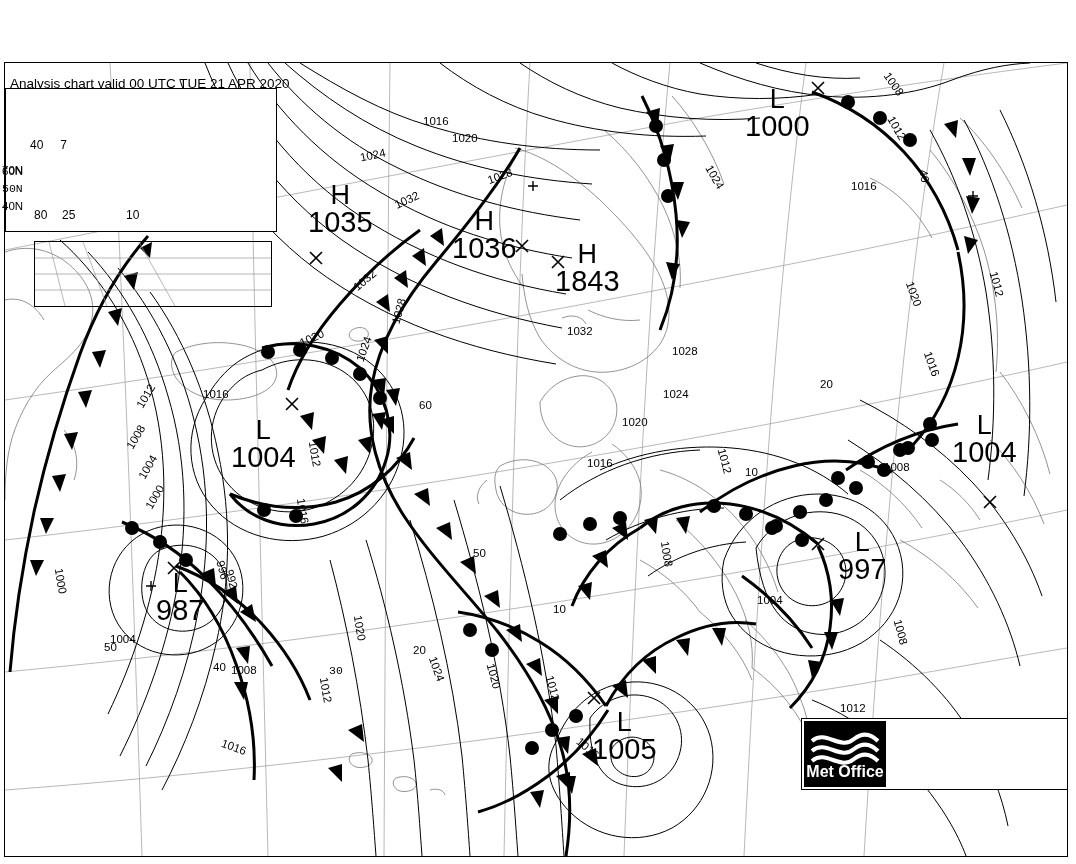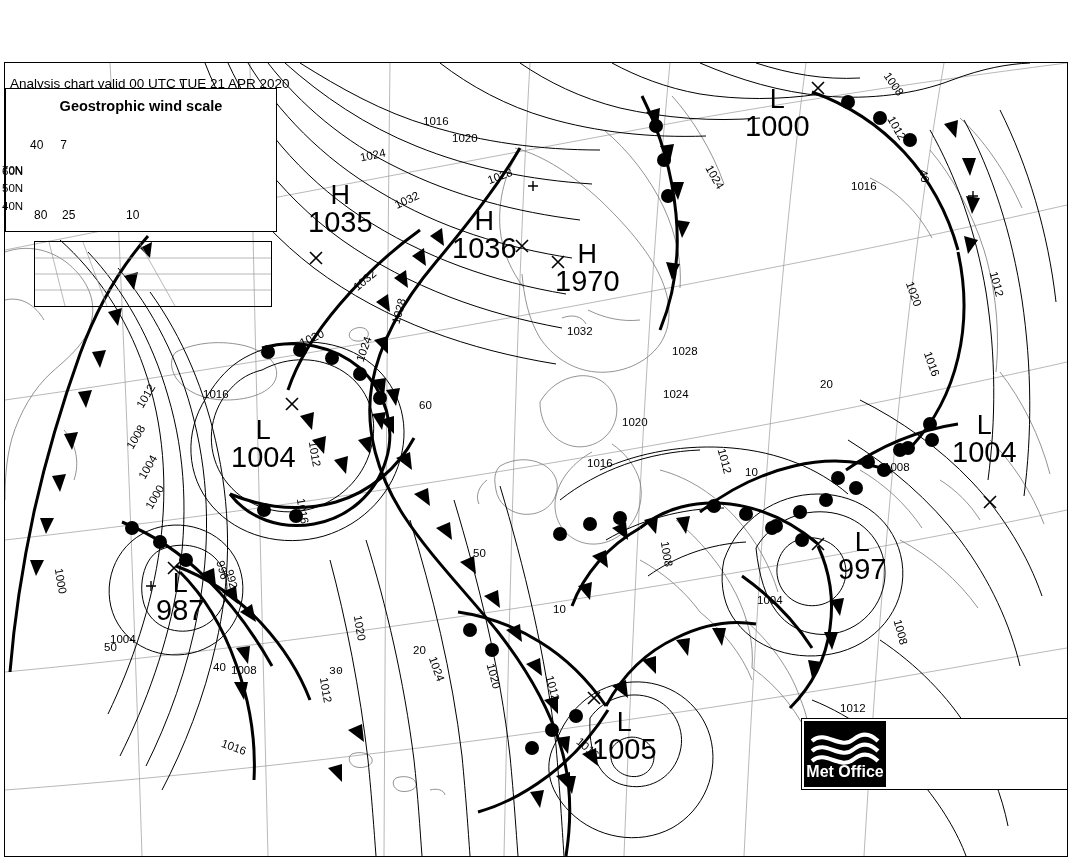--- a/index.html
+++ b/index.html
@@ -359,21 +359,20 @@
         <path d="M146,586 l10,0 M151,581 l0,10"></path>
         <path d="M528,186 l10,0 M533,181 l0,10"></path>
         <path d="M968,196 l10,0 M973,191 l0,10"></path>
       </g>
     </g>
   </svg>
 
   <div class="title">Analysis chart  valid 00 UTC TUE 21  APR 2020</div>
 
   <div class="windscale">
-    <div class="ws-title">Geostrophic wind scale</div>
     <div class="ws-grid">
       <svg width="236" height="64" viewBox="0 0 236 64">
         <line x1="0" y1="16" x2="236" y2="16" stroke="#999" stroke-width="0.7"></line>
         <line x1="0" y1="32" x2="236" y2="32" stroke="#999" stroke-width="0.7"></line>
         <line x1="0" y1="48" x2="236" y2="48" stroke="#999" stroke-width="0.7"></line>
         <line x1="14" y1="0" x2="30" y2="64" stroke="#999" stroke-width="0.7"></line>
         <line x1="48" y1="0" x2="72" y2="64" stroke="#999" stroke-width="0.7"></line>
         <line x1="104" y1="0" x2="140" y2="64" stroke="#999" stroke-width="0.7"></line>
       </svg>
     </div>
@@ -381,39 +380,39 @@
   <div class="ws-top">
     <span>40</span><span>7</span>
   </div>
   <div style="position:absolute;left:34px;top:208px;font-size:12px;">
     <span style="position:absolute;left:0;">80</span>
     <span style="position:absolute;left:28px;">25</span>
     <span style="position:absolute;left:92px;">10</span>
   </div>
   <div class="ws-lat" style="top:164px;">70N</div>
   <div class="ws-lat" style="top:165px;">60N</div>
-  <div class="ws-lat" style="top:182px;">50N</div>
+  <div class="ws-lat" style="top:182px;font-family:Liberation Mono, monospace;">50N</div>
   <div class="ws-lat" style="top:200px;">40N</div>
 
   <div id="systems">
       <div class="sys" style="left: 745px; top: 86px;">
         <span class="ltr">L</span>
         <span class="val">1000</span>
       </div>
       <div class="sys" style="left: 308px; top: 182px;">
         <span class="ltr">H</span>
         <span class="val">1035</span>
       </div>
       <div class="sys" style="left: 452px; top: 208px;">
         <span class="ltr">H</span>
         <span class="val">1036</span>
       </div>
       <div class="sys" style="left: 555px; top: 241px;">
         <span class="ltr">H</span>
-        <span class="val">1970</span>
+        <span class="val">1843</span>
       </div>
       <div class="sys" style="left: 231px; top: 417px;">
         <span class="ltr">L</span>
         <span class="val">1004</span>
       </div>
       <div class="sys" style="left: 952px; top: 412px;">
         <span class="ltr">L</span>
         <span class="val">1004</span>
       </div>
       <div class="sys" style="left: 838px; top: 529px;">

